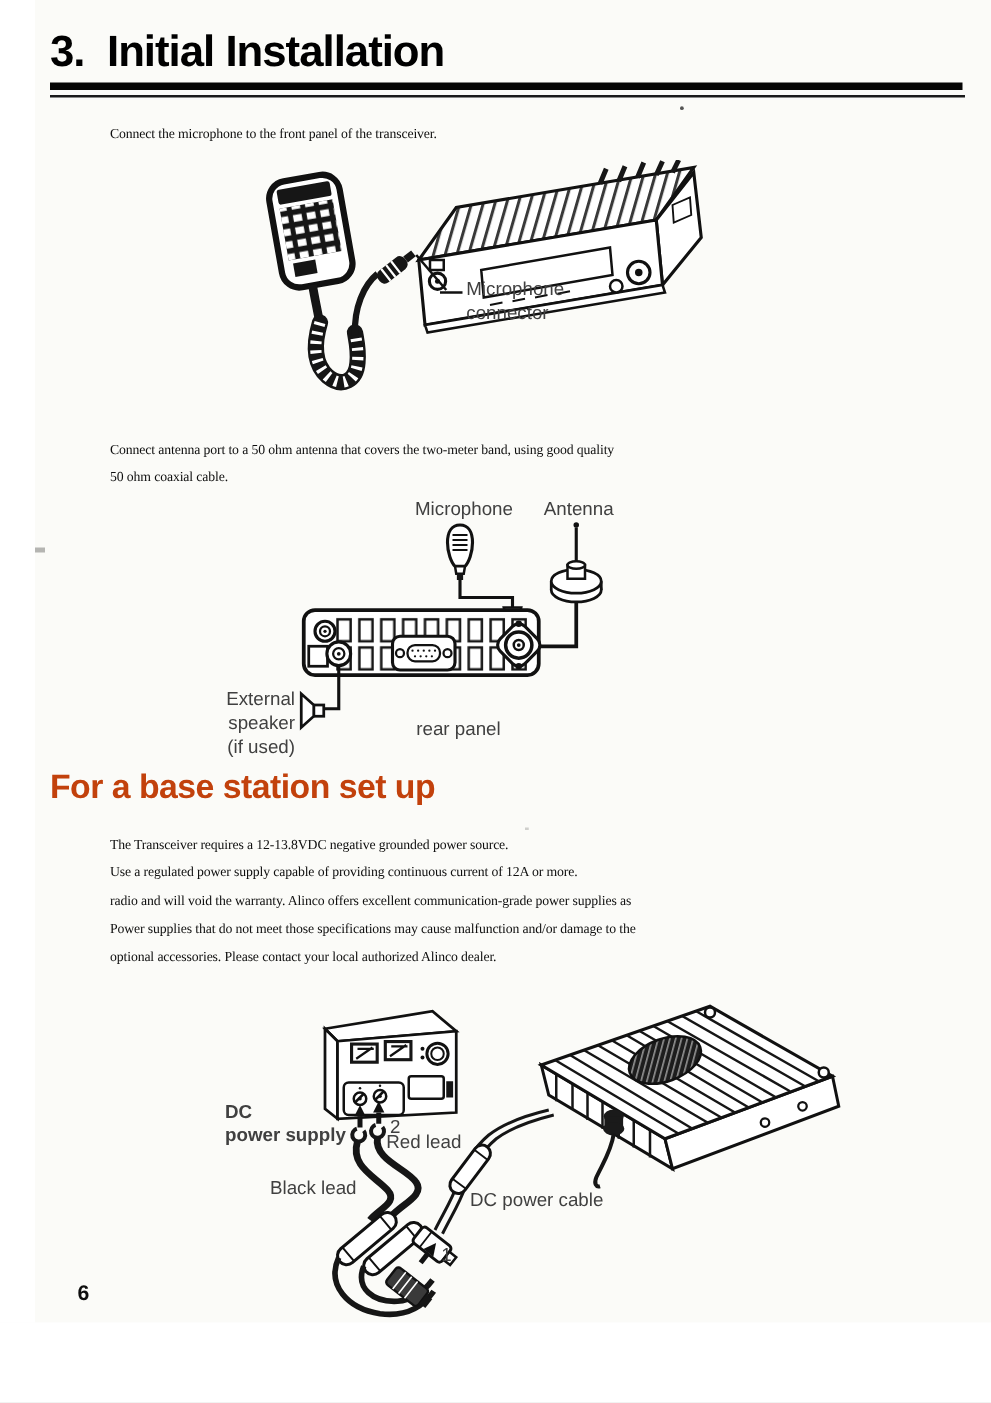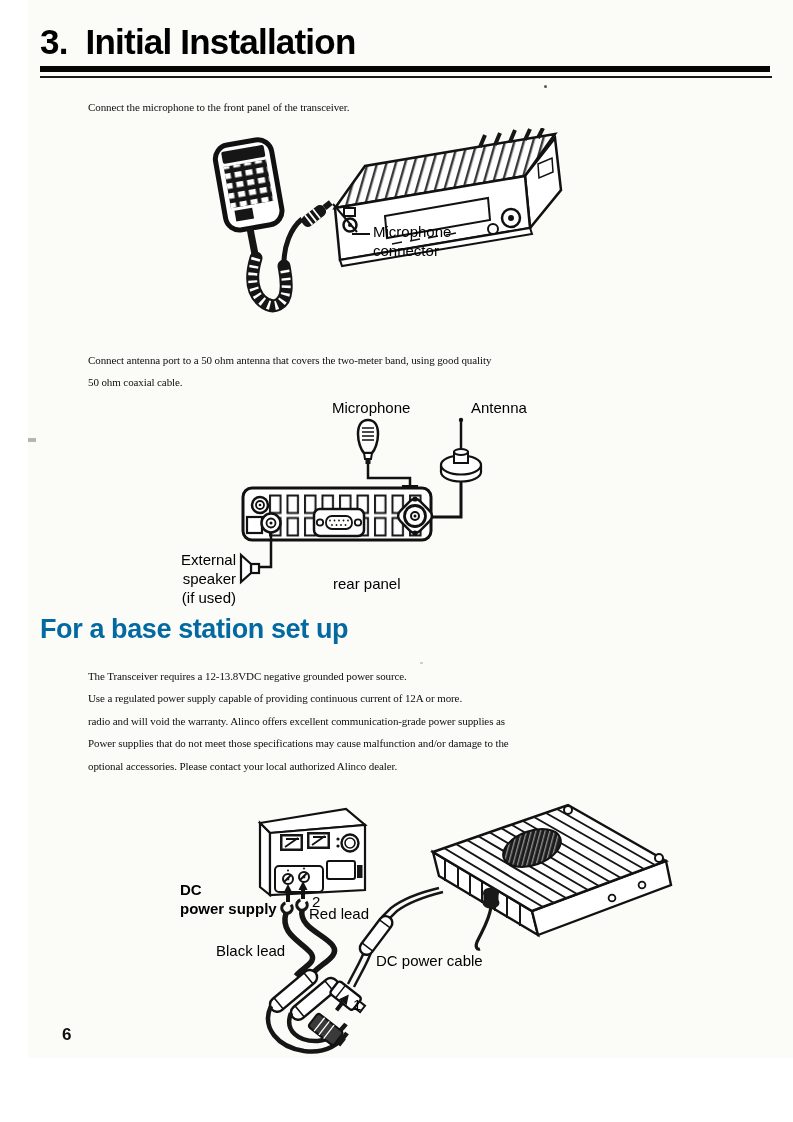--- a/index.html
+++ b/index.html
@@ -14,24 +14,24 @@
   .rule-thick{left:40px;top:66px;width:730px;height:6px;background:#050505;}
   .rule-thin{left:40px;top:76px;width:732px;height:2px;background:#1a1a1a;}
   .speck1{left:544px;top:85px;width:3px;height:3px;background:#555;border-radius:50%;}
   .speck2{left:28px;top:438px;width:8px;height:4px;background:#b5b5b2;}
   .speck3{left:420px;top:662px;width:3px;height:2px;background:#cfcfcc;}
   .body-text{font-size:11px;letter-spacing:-0.1px;line-height:22.4px;white-space:nowrap;}
   .p1{left:88px;top:96px;}
   .p2{left:88px;top:349px;}
   .p3{left:88px;top:665px;}
   .h2{left:40px;top:614px;font-family:"Liberation Sans",sans-serif;font-weight:800;
-      font-size:27px;letter-spacing:-0.4px;color:#0369a1;}
+      font-size:27px;letter-spacing:-0.4px;color:#c2410c;}
   .figure{position:absolute;}
   .fig-label{position:absolute;font-family:"Liberation Sans",sans-serif;font-size:15px;
-             line-height:19px;color:#000000;white-space:pre-line;}
+             line-height:19px;color:#404040;white-space:pre-line;}
   .fig-label.right{text-align:right;}
   .page-num{left:62px;top:1025px;font-family:"Liberation Sans",sans-serif;font-weight:700;font-size:17px;}
   svg{display:block;}
 </style>
 </head>
 <body>
 
 <div class="page">
   <div class="abs scan-edge-left"></div>
   <div class="abs scan-edge-bottom"></div>
@@ -174,21 +174,21 @@
         <circle cx="285" cy="135" r="2.6" fill="#111"></circle>
       </g>
 
       <path d="M 141,134 V 169 H 129" fill="none" stroke="#111" stroke-width="2.5"></path>
       <g>
         <rect x="121" y="166" width="8" height="9" fill="#fff" stroke="#111" stroke-width="2.2"></rect>
         <polygon points="121,166 111,157 111,184 121,175" fill="#fff" stroke="#111" stroke-width="2.2"></polygon>
       </g>
     </svg>
     <div class="fig-label" style="left:202px;top:0px;">Microphone</div>
-    <div class="fig-label" style="left:305px;top:0px;margin-left:36px;">Antenna</div>
+    <div class="fig-label" style="left:305px;top:0px;">Antenna</div>
     <div class="fig-label" style="left:203px;top:148px;margin-top:28px;">rear panel</div>
     <div class="fig-label right" style="left:0px;top:152px;width:106px;">External speaker
 (if used)</div>
   </div>
 
   <div class="abs h2">For a base station set up</div>
 
   <div class="abs body-text p3">
     <div>The Transceiver requires a 12-13.8VDC negative grounded power source.</div>
     <div>Use a regulated power supply capable of providing continuous current of 12A or more.</div>

